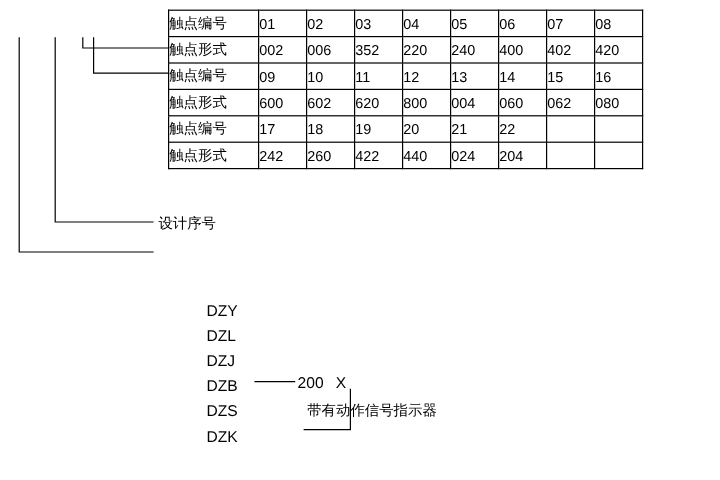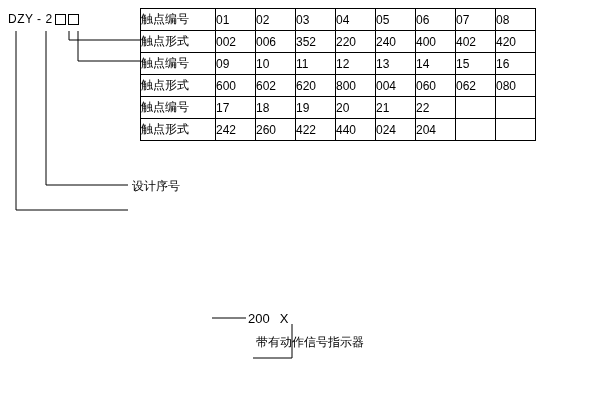--- a/index.html
+++ b/index.html
@@ -108,23 +108,20 @@
     top: 334px;
     font-size: 12px;
     white-space: nowrap;
   }
 </style>
 </head>
 <body>
 
 <div id="stage">
 
-  <div class="code-label">
-    <span>DZY - 2</span><span class="code-box"></span><span class="code-box"></span>
-  </div>
 
   <svg class="lines" viewBox="0 0 600 400">
 
     <path d="M 69 31 L 69 40 L 140 40" fill="none" stroke="#000" stroke-width="1"></path>
 
     <path d="M 78 31 L 78 61 L 140 61" fill="none" stroke="#000" stroke-width="1"></path>
 
     <path d="M 46 31 L 46 185 L 128 185" fill="none" stroke="#000" stroke-width="1"></path>
 
     <path d="M 16 31 L 16 210 L 128 210" fill="none" stroke="#000" stroke-width="1"></path>
@@ -202,20 +199,28 @@
           <td class="cell">204</td>
           <td class="cell"></td>
           <td class="cell"></td>
         </tr>
       </tbody>
     </table>
   </div>
 
   <div class="caption cap-design">设计序号</div>
 
+  <div class="series">
+    <div>DZY</div>
+    <div>DZL</div>
+    <div>DZJ</div>
+    <div>DZB</div>
+    <div>DZS</div>
+    <div>DZK</div>
+  </div>
 
   <div class="series-200">
     <span>200</span><span class="gap" style="width:10px"></span><span>X</span>
   </div>
 
   <div class="indicator-note">带有动作信号指示器</div>
 
 </div>
 
 </body></html>

